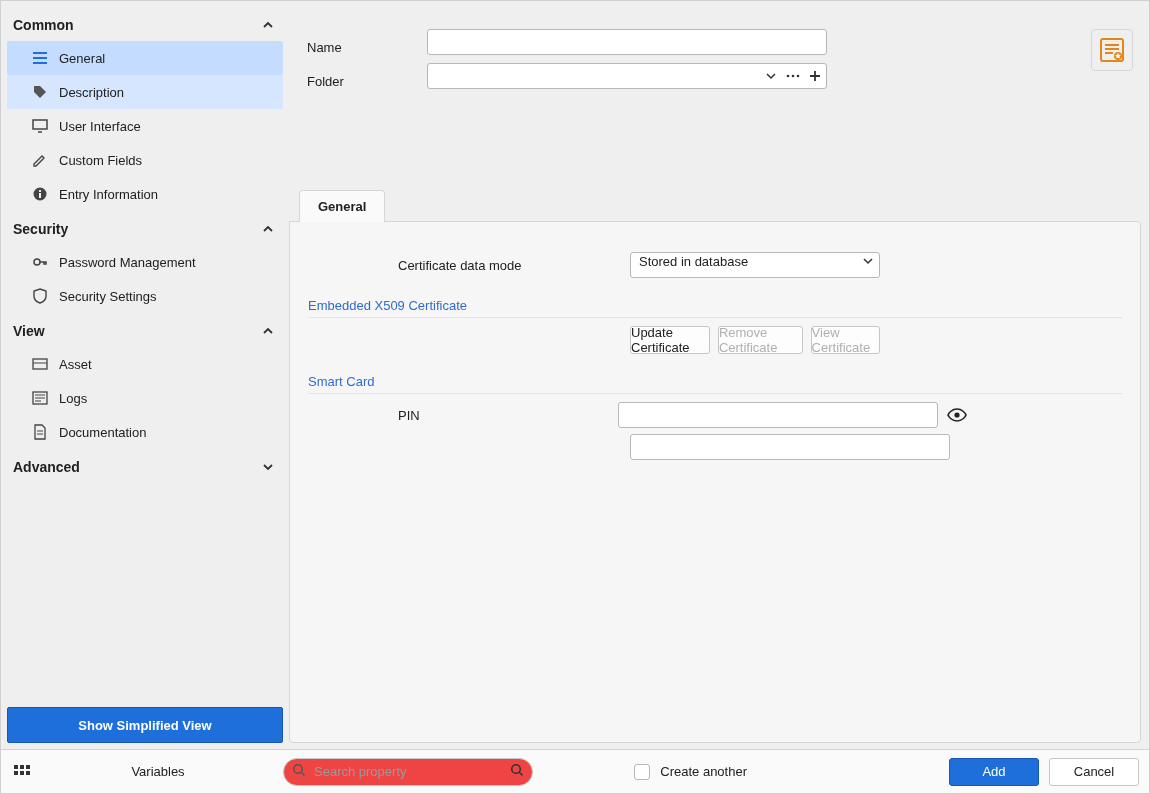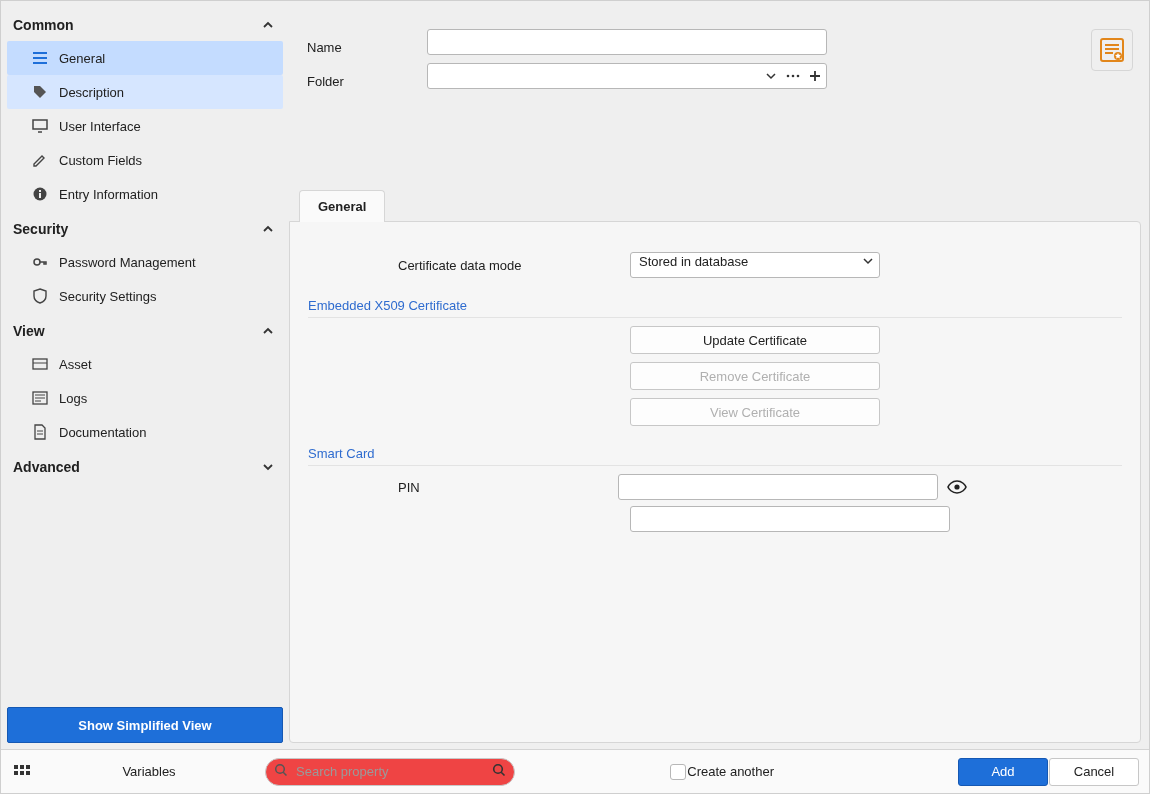--- a/index.html
+++ b/index.html
@@ -136,40 +136,40 @@
   .panel-row .plbl { width: 310px; flex: 0 0 310px; text-align: left; padding-left: 90px; }
   .select {
     width: 250px; height: 26px;
     border: 1px solid #b7b7b7; border-radius: 3px; background: #fff;
     display:flex; align-items:center; justify-content:space-between;
     padding: 0 6px 8px 8px; cursor: pointer;
   }
 
   .section-title { color: #2f6ccf; font-size: 13px; margin: 20px 0 8px 0; border-bottom: 1px solid #e3e3e3; padding-bottom:4px;}
 
-  .cert-btn-col { margin-left: 322px; width: 250px; display:flex; flex-direction:column; gap:8px; }
+  .cert-btn-col { margin-left: 322px; width: 250px; display:flex; flex-direction:row; gap:8px; }
   .btn {
     height: 28px; border: 1px solid #c7c7c7; border-radius: 3px;
     background: #fdfdfd; display:flex; align-items:center; justify-content:center;
     cursor: pointer; font-size: 13px;
   }
   .btn.disabled { color: #b0b0b0; cursor: default; background:#fdfdfd; }
 
   .pin-row { display:flex; align-items:center; margin-top:6px;}
   .pin-row .plbl { width: 310px; flex:0 0 310px; padding-left: 90px;}
   .pin-input { width: 320px; height:26px; border:1px solid #b7b7b7; border-radius:3px; background:#fff; padding:0 6px; font-size:13px;}
   .eye-btn { width:26px; height:26px; margin-left:6px; display:flex; align-items:center; justify-content:center; cursor:pointer; }
   .below-input { margin-left: 322px; margin-top:6px; width:320px; height:26px; border:1px solid #b7b7b7; border-radius:3px; background:#fff; }
 
   
   .footer {
     flex: 0 0 44px; height: 44px;
     border-top: 1px solid #d4d4d4;
     background: #fafafa;
-    display: flex; align-items: center; gap: 1px;
+    display: flex; align-items: center; gap: 10px;
     padding: 0 10px;
   }
   .footer .grid-btn { width:22px; height:22px; display:flex; align-items:center; justify-content:center; cursor:pointer; }
   .footer .variables-label { width: 230px; text-align:center; font-size:13px;}
   .footer .search-wrap {
     width: 250px; height:28px; border:1px solid #c8c8c8; border-radius:14px;
     background:#ef4444; display:flex; align-items:center; padding:0 8px; gap:6px;
   }
   .footer .search-wrap input { border:none; outline:none; flex:1; font-size:13px; background:transparent;}
   .footer .spacer2 { flex:1; }

